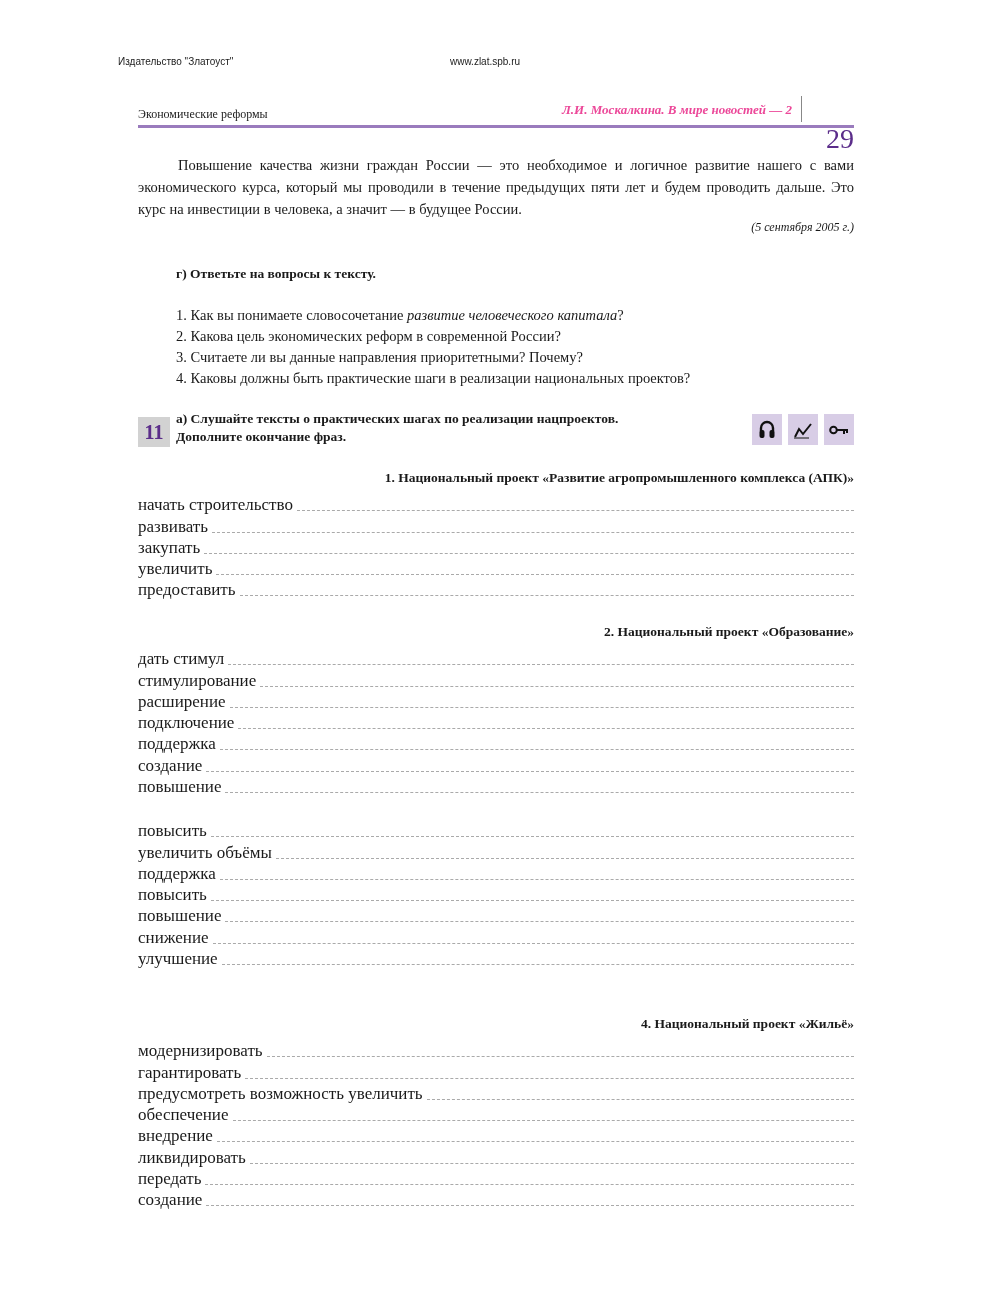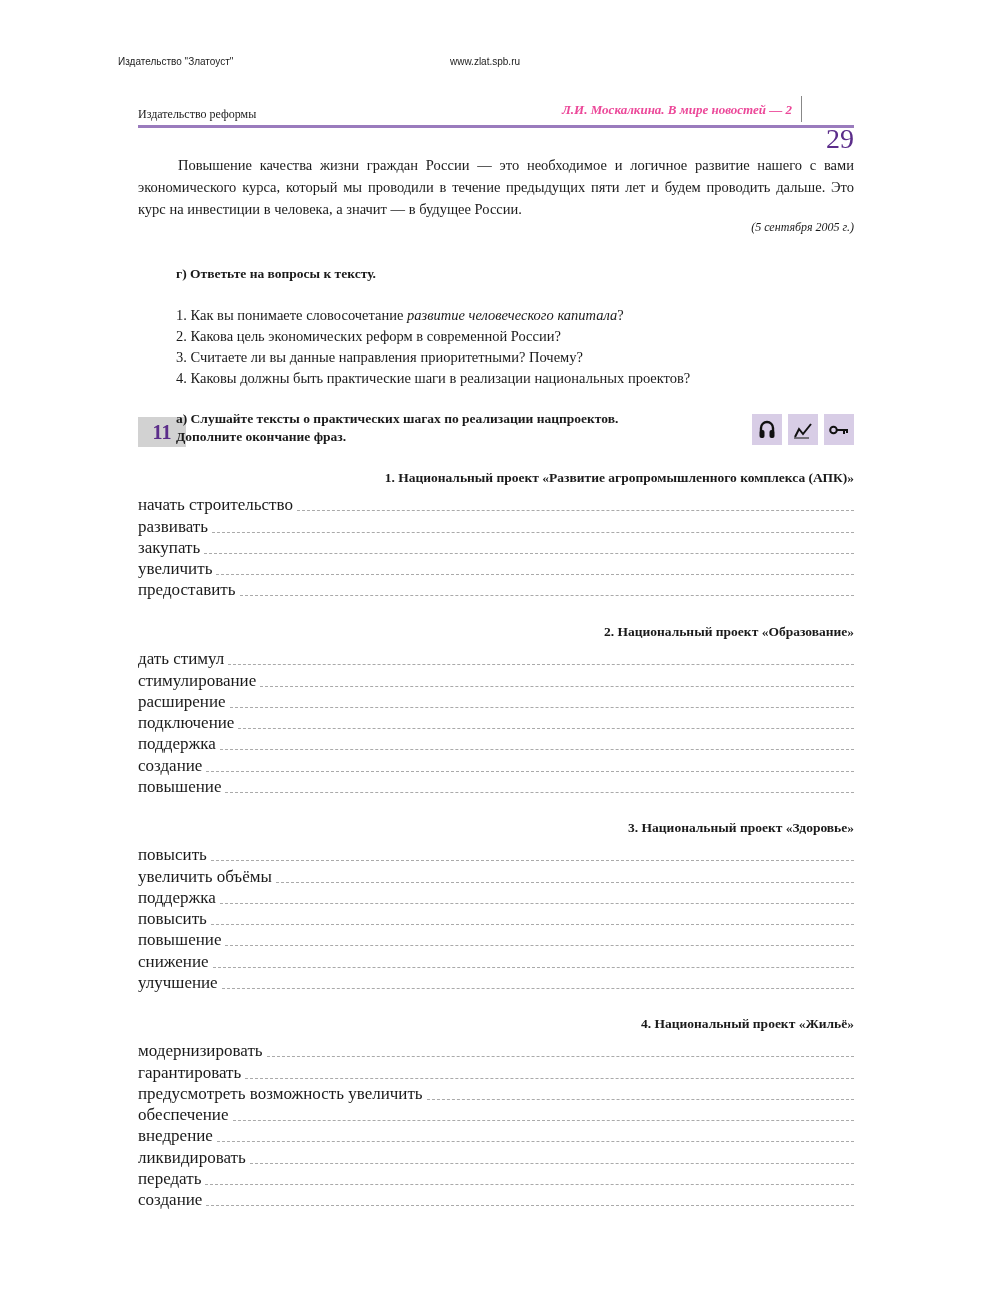--- a/index.html
+++ b/index.html
@@ -11,40 +11,40 @@
   .running-head .section { position: absolute; left: 0; bottom: 6px; font-size: 12px; color: #222; }
   .running-head .book { position: absolute; right: 62px; top: 10px; font-size: 13px; font-style: italic; font-weight: bold; color: #ec4899; }
   .running-head .vbar { position: absolute; right: 52px; top: 4px; width: 1px; height: 26px; background: #888; }
   .running-head .pagenum { position: absolute; right: 0; top: 0; font-size: 28px; color: #5b2d8a; margin-top: 31px; }
   .running-head .rule { position: absolute; left: 0; right: 0; bottom: 0; height: 3px; background: #9a7bbd; }
   .para { position: absolute; top: 154px; left: 138px; width: 716px; font-size: 14.5px; line-height: 22px; text-align: justify; text-indent: 40px; }
   .date { position: absolute; top: 220px; right: 146px; font-size: 12px; font-style: italic; font-weight: normal; }
   .task-g { position: absolute; top: 266px; left: 176px; font-size: 13.5px; font-weight: bold; }
   .questions { position: absolute; top: 305px; left: 176px; width: 680px; font-size: 14.5px; line-height: 21px; margin: 0; padding: 0; list-style: none; }
   .questions em { font-style: italic; font-family: Liberation Serif, serif; }
-  .ex-num { position: absolute; top: 417px; left: 138px; width: 48px; height: 30px; background: #d2d2d2; color: #5b2d8a; font-weight: bold; font-size: 20px; text-align: center; line-height: 30px; }
+  .ex-num { position: absolute; top: 417px; left: 138px; width: 32px; height: 30px; background: #d2d2d2; color: #5b2d8a; font-weight: bold; font-size: 20px; text-align: center; line-height: 30px; }
   .ex-title { position: absolute; top: 410px; left: 176px; font-size: 13.5px; font-weight: bold; line-height: 18px; }
   .icons { position: absolute; top: 414px; right: 146px; display: flex; gap: 6px; }
   .icons .ic { width: 30px; height: 31px; background: #d8cde6; display: flex; align-items: center; justify-content: center; }
   .project { position: absolute; left: 138px; width: 716px; }
   .project .ptitle { text-align: right; font-size: 13.5px; font-weight: bold; margin-bottom: 8px; }
   .project .line { display: flex; align-items: flex-end; height: 21.3px; font-size: 17px; }
   .project .line .lbl { white-space: nowrap; }
   .project .line .fill { flex: 1; border-bottom: 1px dashed #aaa; margin-left: 4px; margin-bottom: 4px; height: 1px; }
 </style>
 </head>
 <body>
 
 <div class="top-meta">
   <span class="publisher">Издательство "Златоуст"</span>
   <span class="site">www.zlat.spb.ru</span>
 </div>
 
 <div class="running-head">
-  <span class="section">Издательство реформы</span>
+  <span class="section">Экономические реформы</span>
   <span class="book">Л.И. Москалкина. В мире новостей — 2</span>
   <span class="vbar"></span>
   <span class="pagenum">29</span>
   <div class="rule"></div>
 </div>
 
 <p class="para" style="margin:0;">Повышение качества жизни граждан России — это необходимое и логичное развитие нашего с вами экономического курса, который мы проводили в течение предыдущих пяти лет и будем проводить дальше. Это курс на инвестиции в человека, а значит — в будущее России.</p>
 <div class="date">(5 сентября 2005 г.)</div>
 
 <div class="task-g">г) Ответьте на вопросы к тексту.</div>
@@ -132,21 +132,20 @@
       <span class="lbl">создание</span>
       <span class="fill"></span>
     </div>
   <div class="line">
       <span class="lbl">повышение</span>
       <span class="fill"></span>
     </div>
 </div>
 
 <div class="project" style="top:820px;">
-  <div class="ptitle">3. Национальный проект «Здоровье»</div>
   <div class="line">
       <span class="lbl">повысить</span>
       <span class="fill"></span>
     </div>
   <div class="line">
       <span class="lbl">увеличить объёмы</span>
       <span class="fill"></span>
     </div>
   <div class="line">
       <span class="lbl">поддержка</span>

